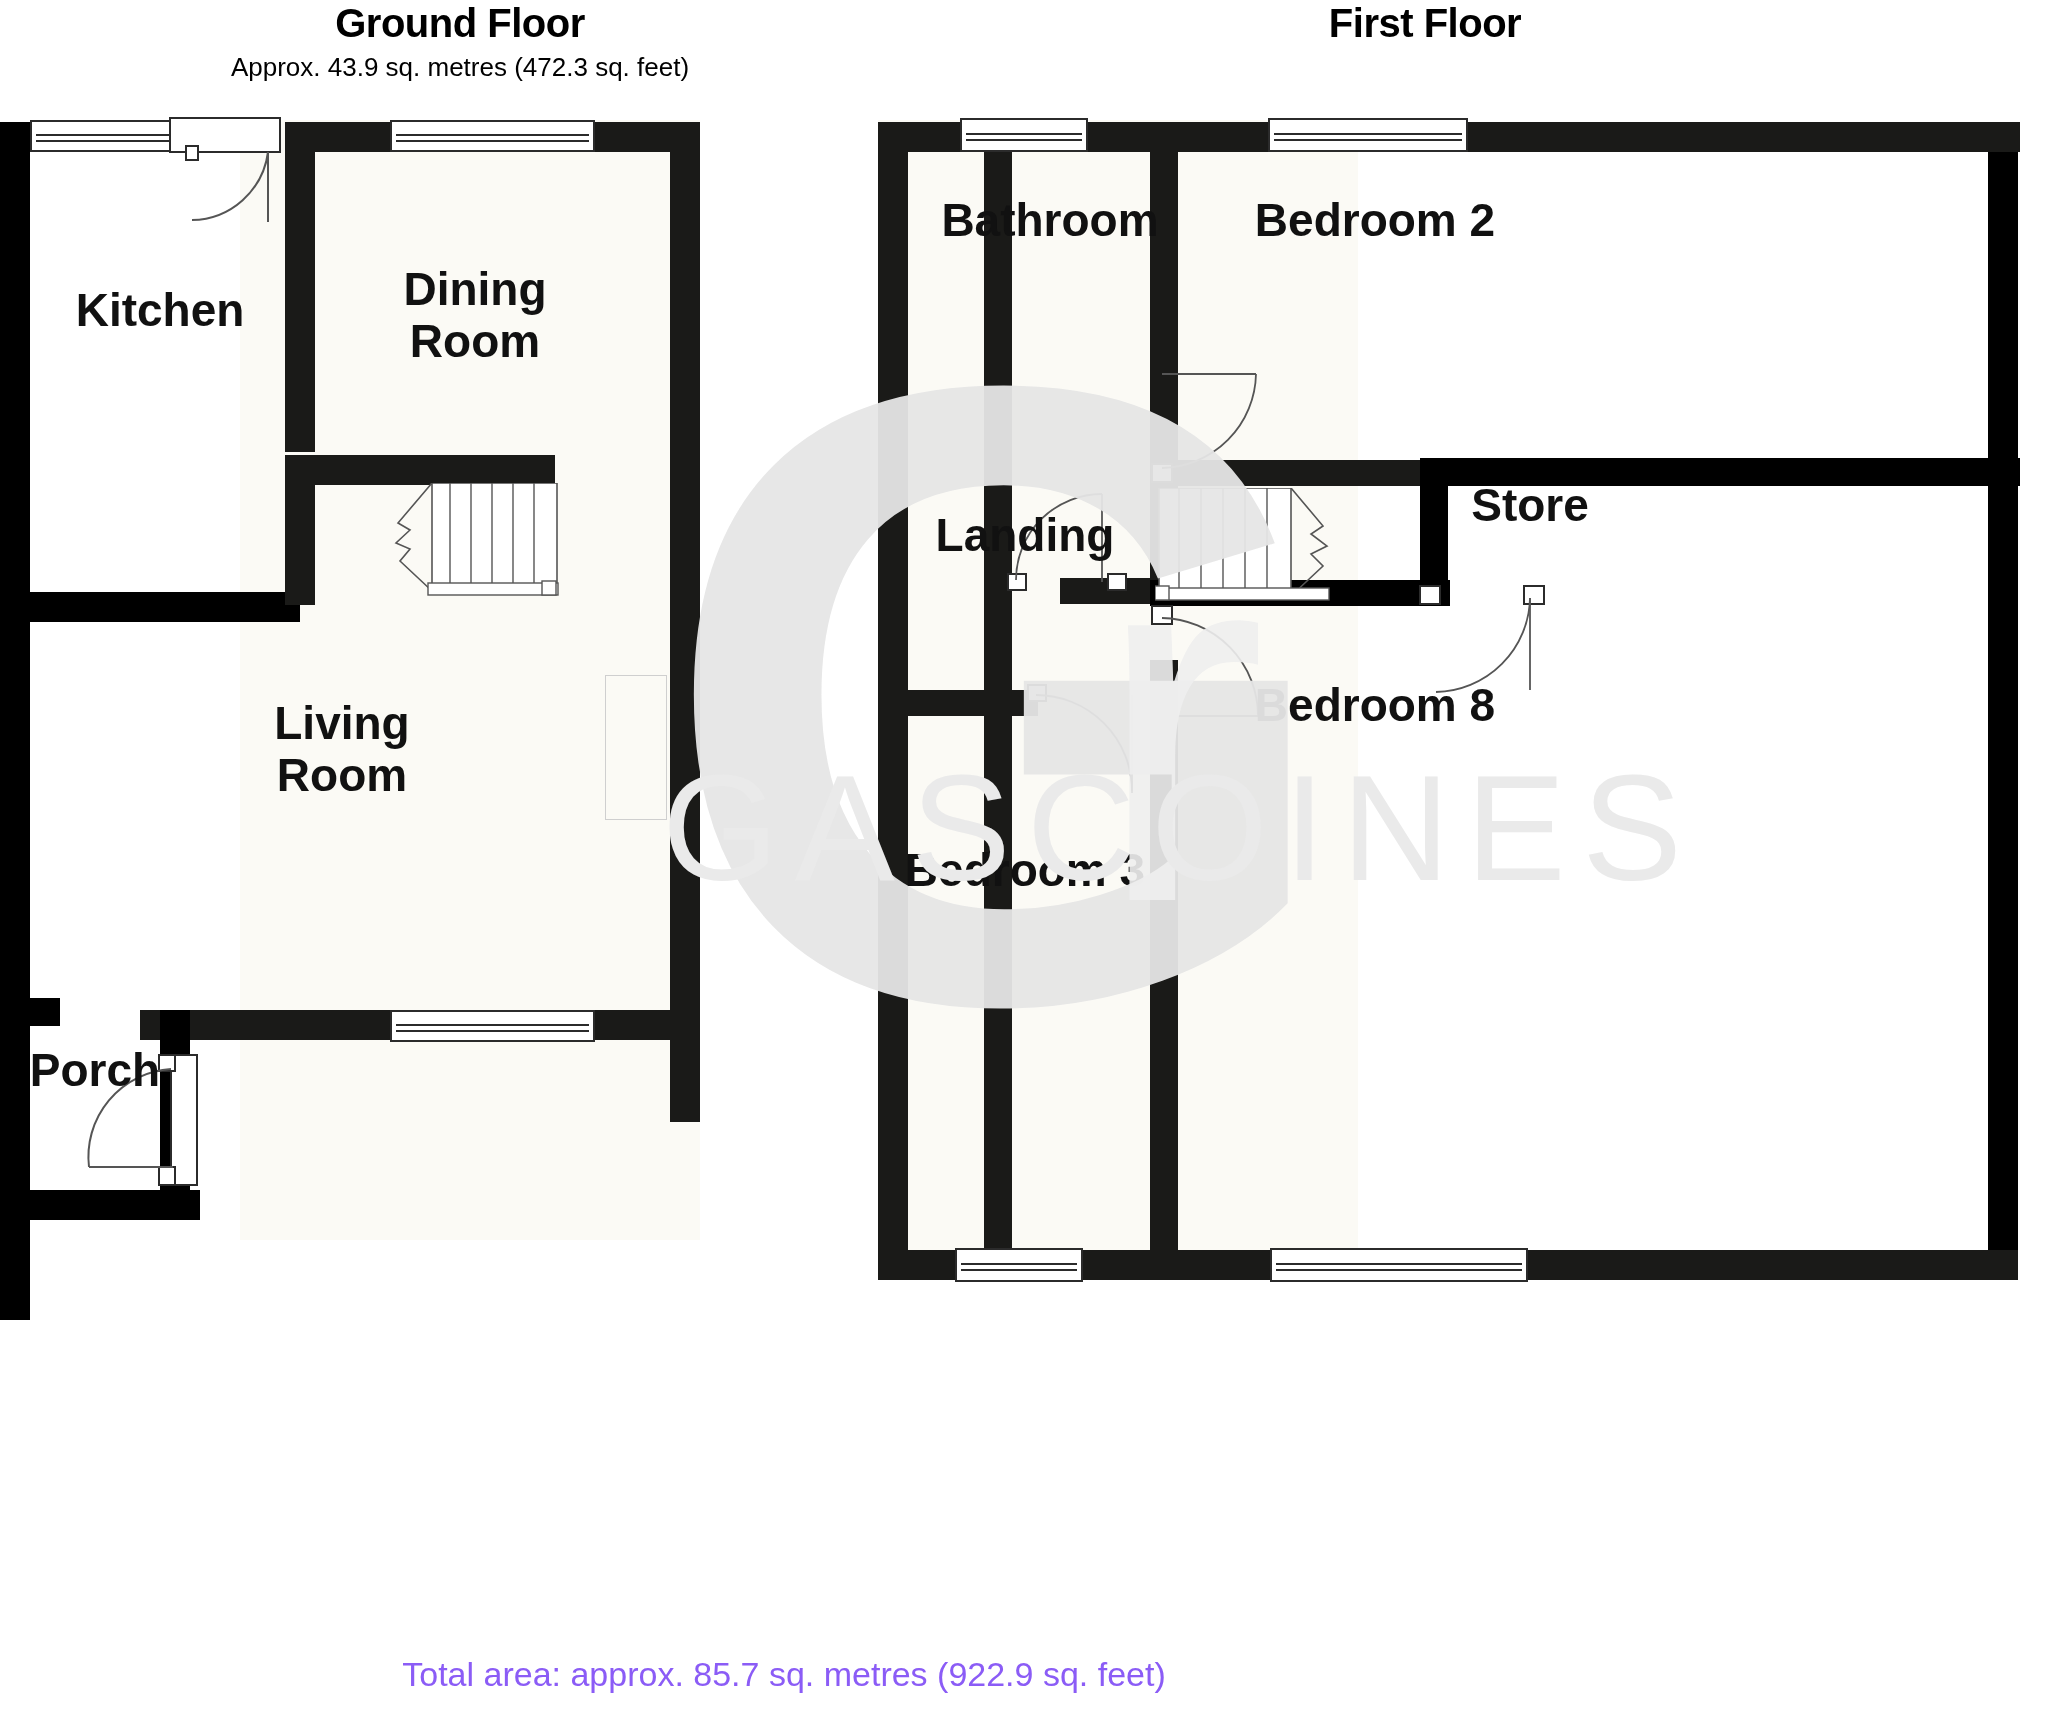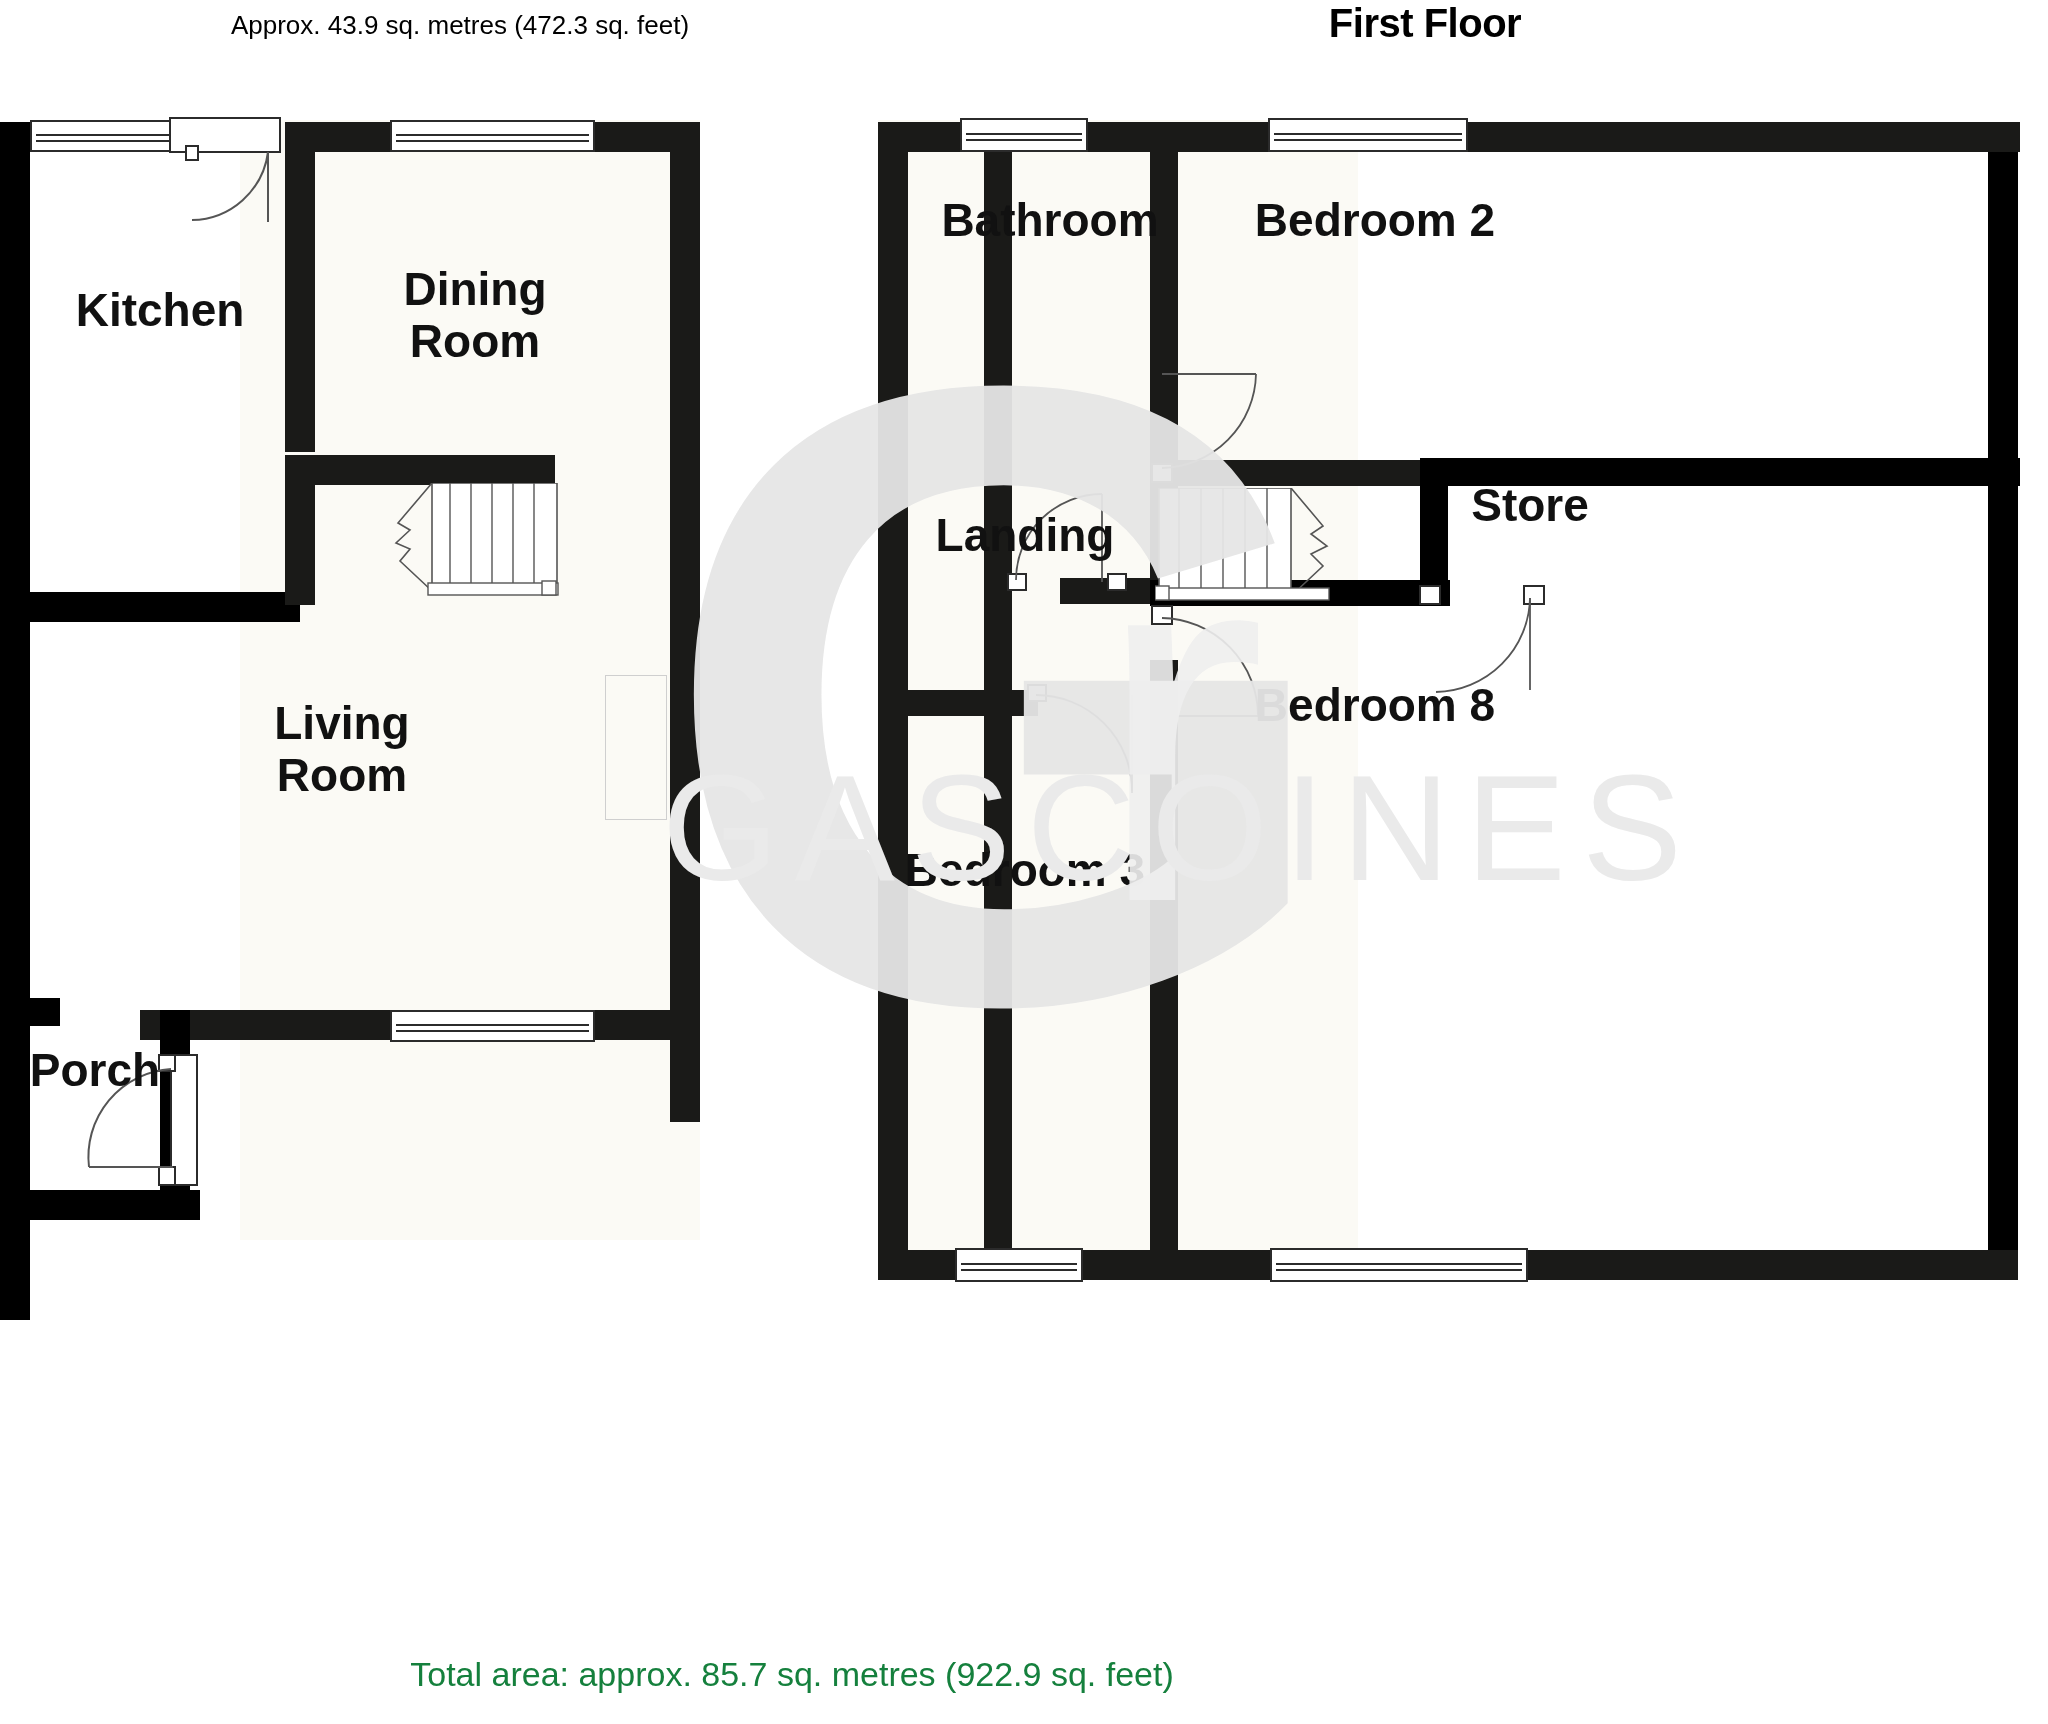--- a/index.html
+++ b/index.html
@@ -33,25 +33,25 @@
     font-size: 26px;
     font-weight: normal;
     margin-top: 8px;
     white-space: nowrap;
   }
   #gf-head { left: 60px; top: 2px; width: 800px; }
   #ff-head { left: 1000px; top: 2px; width: 850px; }
 
   #total-area {
     position: absolute;
-    left: 12px; top: 1655px;
+    left: 4px; top: 1655px;
     width: 1560px;
     text-align: center;
     font-size: 34px;
-    color: #15803d;
+    color: #8b5cf6;
     white-space: nowrap;
   }
 
   
   #watermark {
     position: absolute;
     left: 0; top: 0;
     width: 2048px; height: 1724px;
     pointer-events: none;
     z-index: 3;
@@ -127,20 +127,21 @@
 
 <div id="page">
 
   <svg id="watermark" viewBox="0 0 2048 1724" xmlns="http://www.w3.org/2000/svg">
     <text x="1000" y="1000" font-family="Liberation Sans, sans-serif" font-size="880" font-weight="bold" fill="#e6e6e6" text-anchor="middle" opacity="0.95">G</text>
     <text x="1180" y="900" font-family="Liberation Sans, sans-serif" font-size="520" font-weight="normal" fill="#efefef" text-anchor="middle" opacity="0.9">r</text>
     <text x="1180" y="880" font-family="Liberation Sans, sans-serif" font-size="150" letter-spacing="16" fill="#eaeaea" text-anchor="middle">GASCOINES</text>
   </svg>
 
   <div class="floor-head" id="gf-head">
+    <div class="floor-title">Ground Floor</div>
     <div class="floor-sub">Approx. 43.9 sq. metres (472.3 sq. feet)</div>
   </div>
 
   <div class="floor-head" id="ff-head">
     <div class="floor-title">First Floor</div>
   </div>
 
   <div class="plan" id="gf-plan">
 
     <div class="tint" style="left:240px; top:20px; width:460px; height:1120px;"></div>

